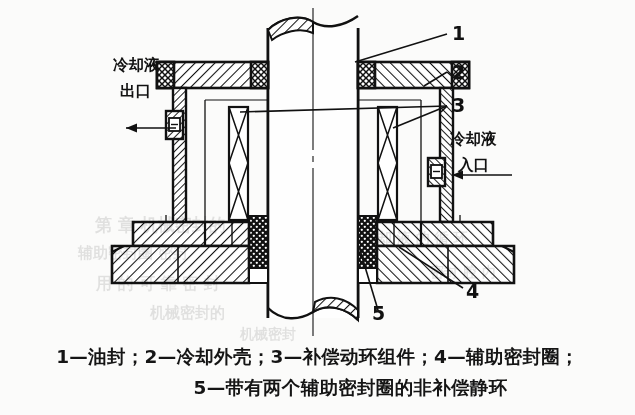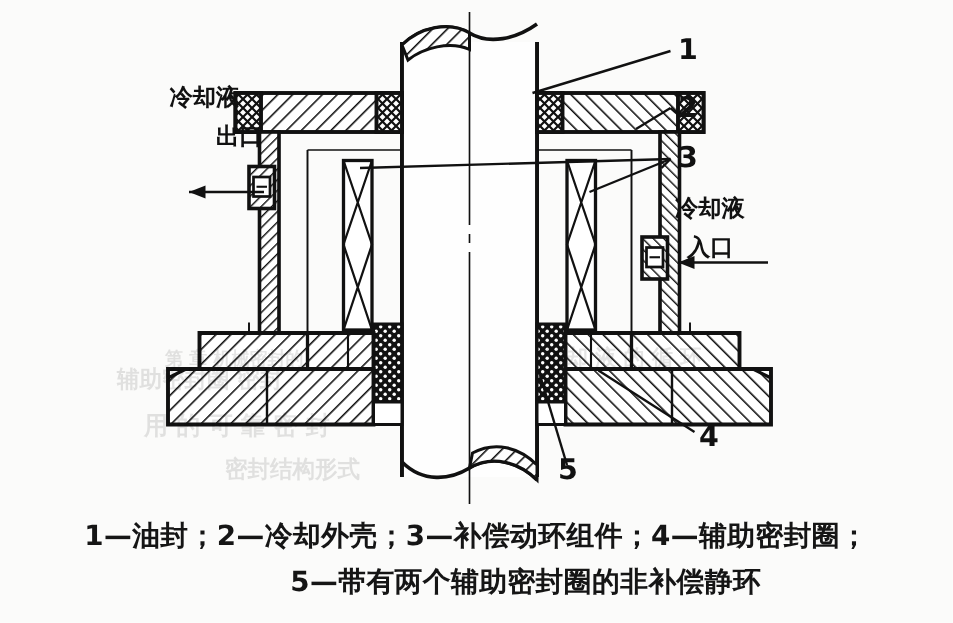--- a/index.html
+++ b/index.html
@@ -188,34 +188,36 @@
       <line x1="454" y1="78" x2="447" y2="72"></line>
       <line x1="424" y1="86" x2="447" y2="72"></line>
       <line x1="447" y1="106" x2="441" y2="112"></line>
       <line x1="447" y1="106" x2="393" y2="128"></line>
       <line x1="447" y1="106" x2="240" y2="112"></line>
       <line x1="463" y1="288" x2="399" y2="247"></line>
       <line x1="378" y1="310" x2="360" y2="250"></line>
     </g>
   </svg>
 
-  <div class="bleed" style="left:110px;top:214px;font-size:12px;margin-top:17px;">第 章 机械密封的</div>
+  <div class="bleed" style="left:95px;top:214px;font-size:17px;">第 章 机械密封的</div>
   <div class="bleed" style="left:78px;top:244px;font-size:15px;">辅助密封圈 密封</div>
   <div class="bleed" style="left:96px;top:274px;font-size:16px;">用 的 可 靠 密 封</div>
-  <div class="bleed" style="left:150px;top:304px;font-size:15px;">密封结构形式</div>
+  <div class="bleed" style="left:150px;top:304px;font-size:15px;">机械密封的</div>
   <div class="bleed" style="left:364px;top:230px;font-size:14px;">冷却 液 的 循 环</div>
+  <div class="bleed" style="left:430px;top:264px;font-size:14px;">密封 腔 内</div>
+  <div class="bleed" style="left:240px;top:326px;font-size:14px;">机械密封</div>
 
   <div class="lbl num" style="left:452px;top:23px;">1</div>
   <div class="lbl num" style="left:452px;top:62px;">2</div>
   <div class="lbl num" style="left:452px;top:95px;">3</div>
   <div class="lbl num" style="left:466px;top:281px;">4</div>
   <div class="lbl num" style="left:372px;top:303px;">5</div>
 
   <div class="lbl cjk" style="left:113px;top:57px;">冷却液</div>
-  <div class="lbl cjk" style="left:144px;top:83px;">出口</div>
+  <div class="lbl cjk" style="left:120px;top:83px;">出口</div>
 
   <div class="lbl cjk" style="left:450px;top:131px;">冷却液</div>
   <div class="lbl cjk" style="left:458px;top:157px;">入口</div>
 
   <div class="cap" id="cap1">1—油封；2—冷却外壳；3—补偿动环组件；4—辅助密封圈；</div>
   <div class="cap" id="cap2">5—带有两个辅助密封圈的非补偿静环</div>
 
 </div>
 
 </body></html>

